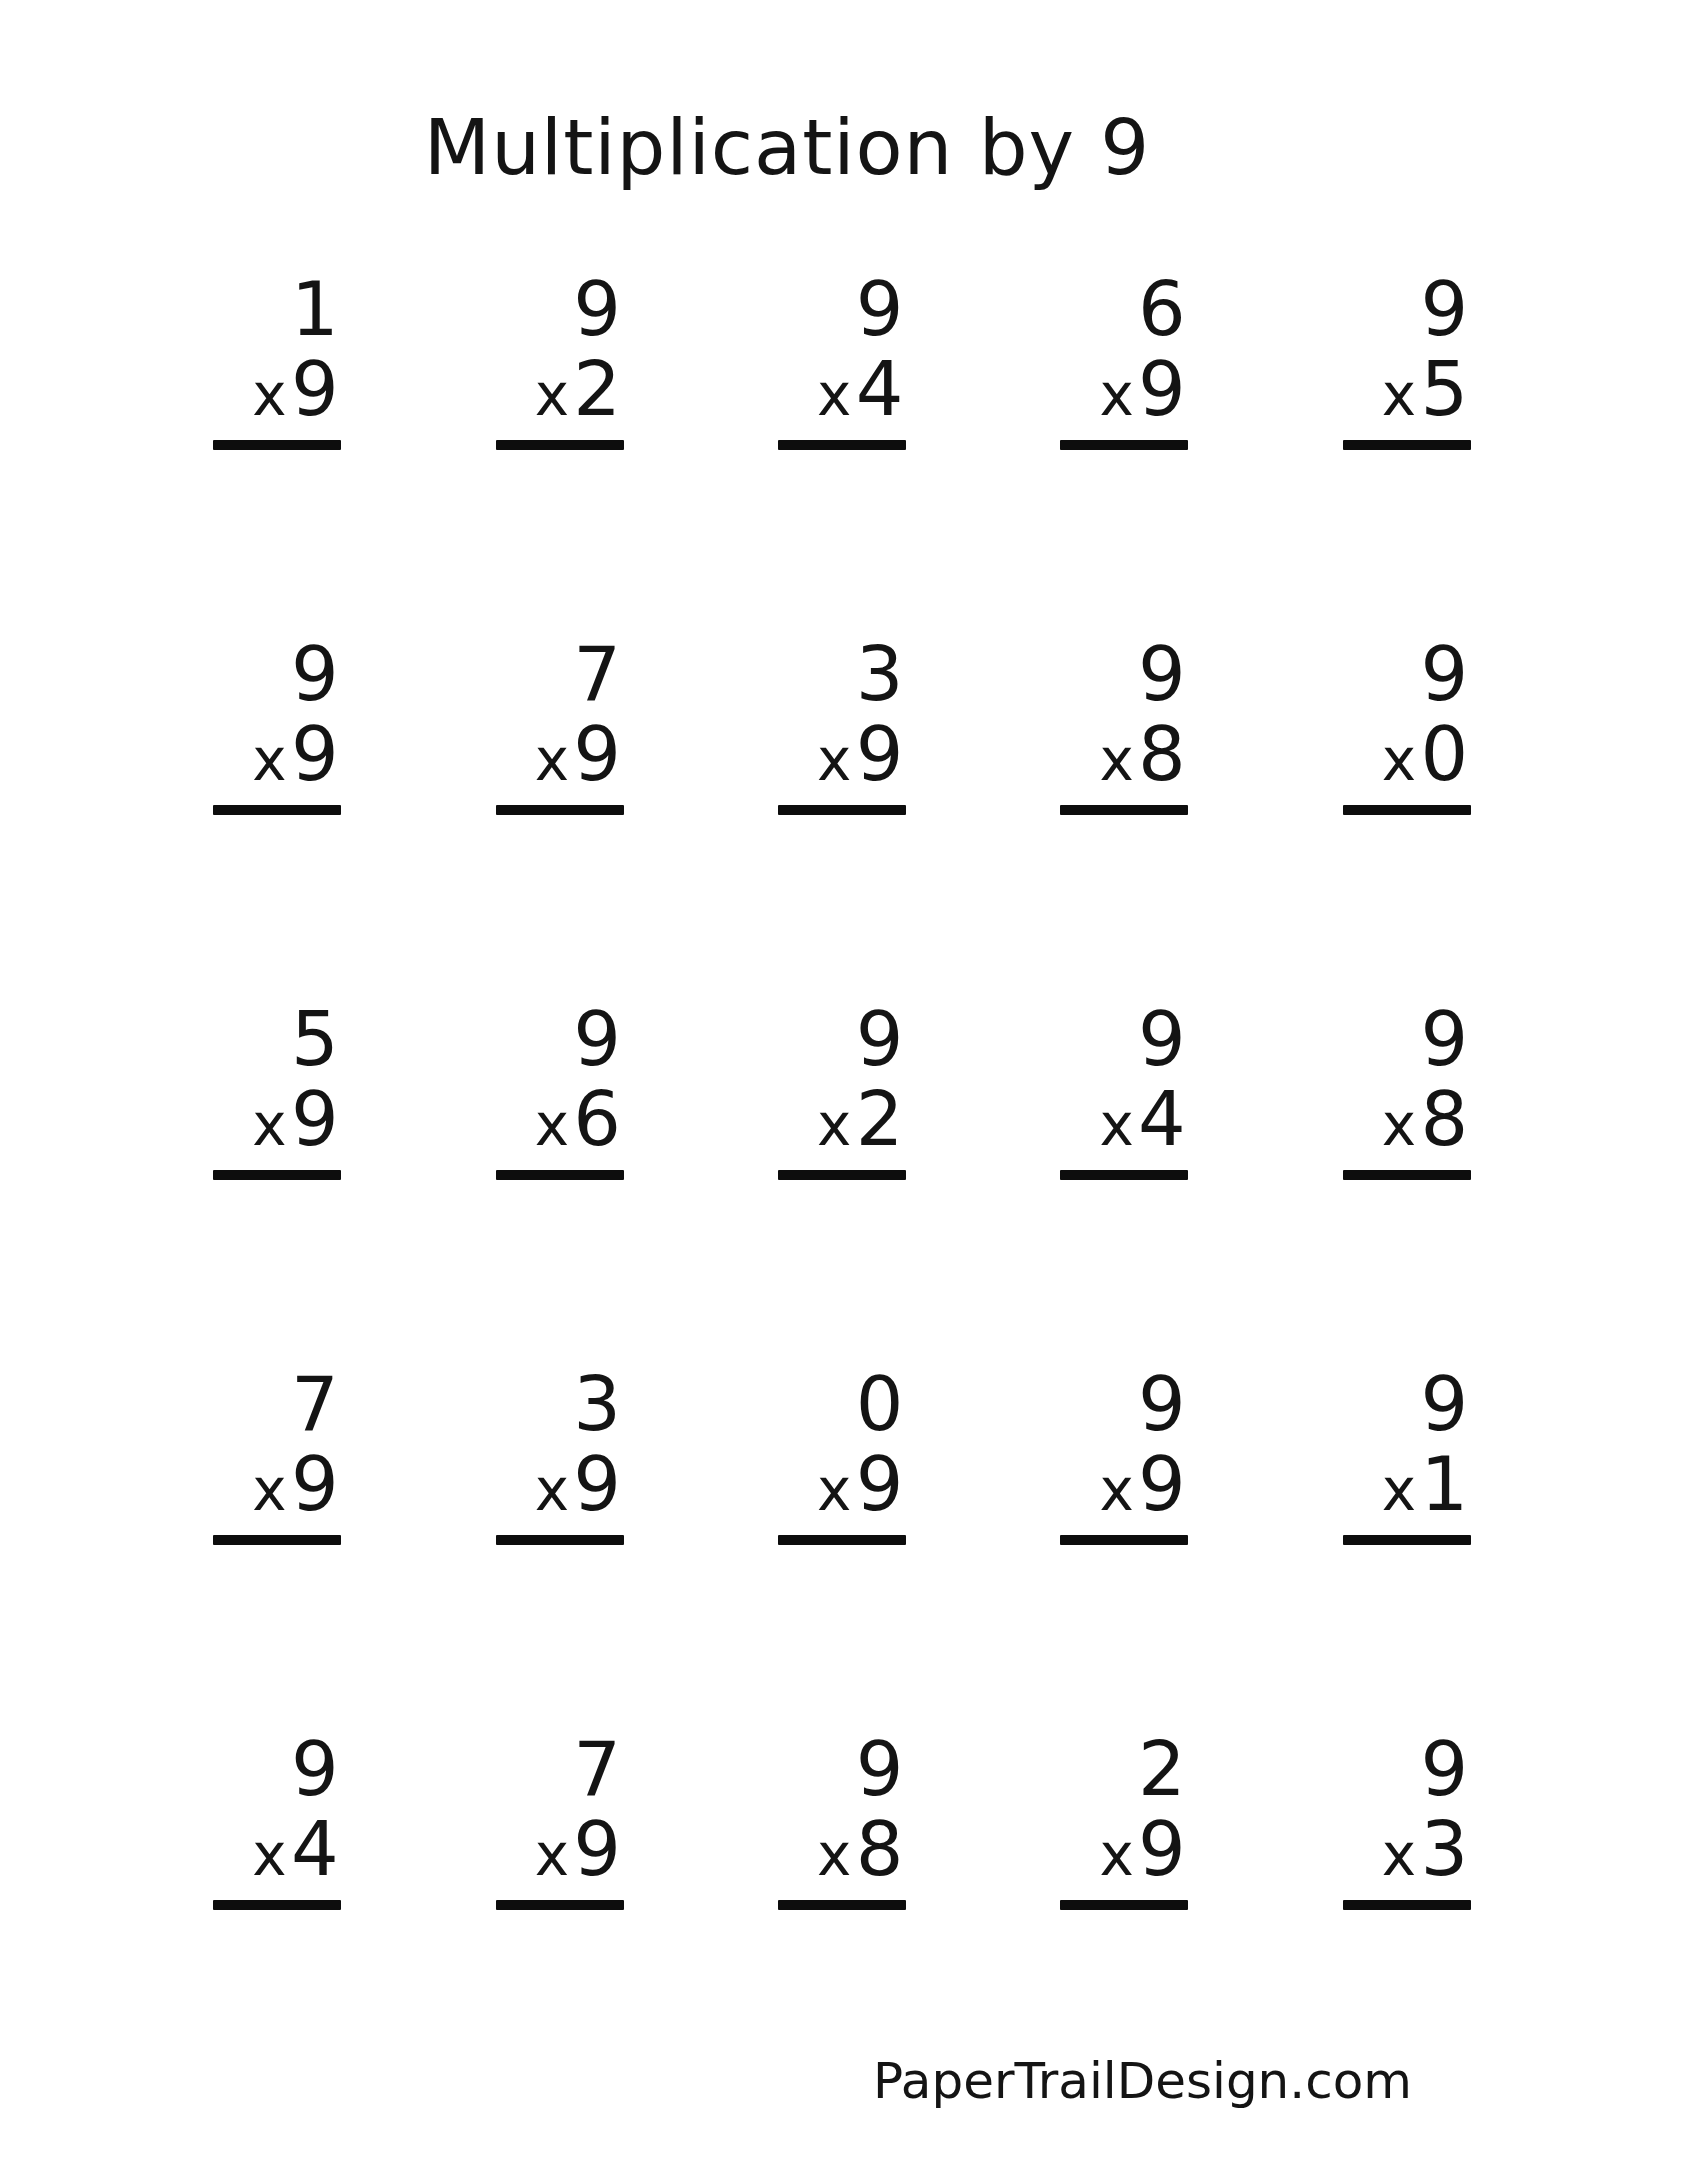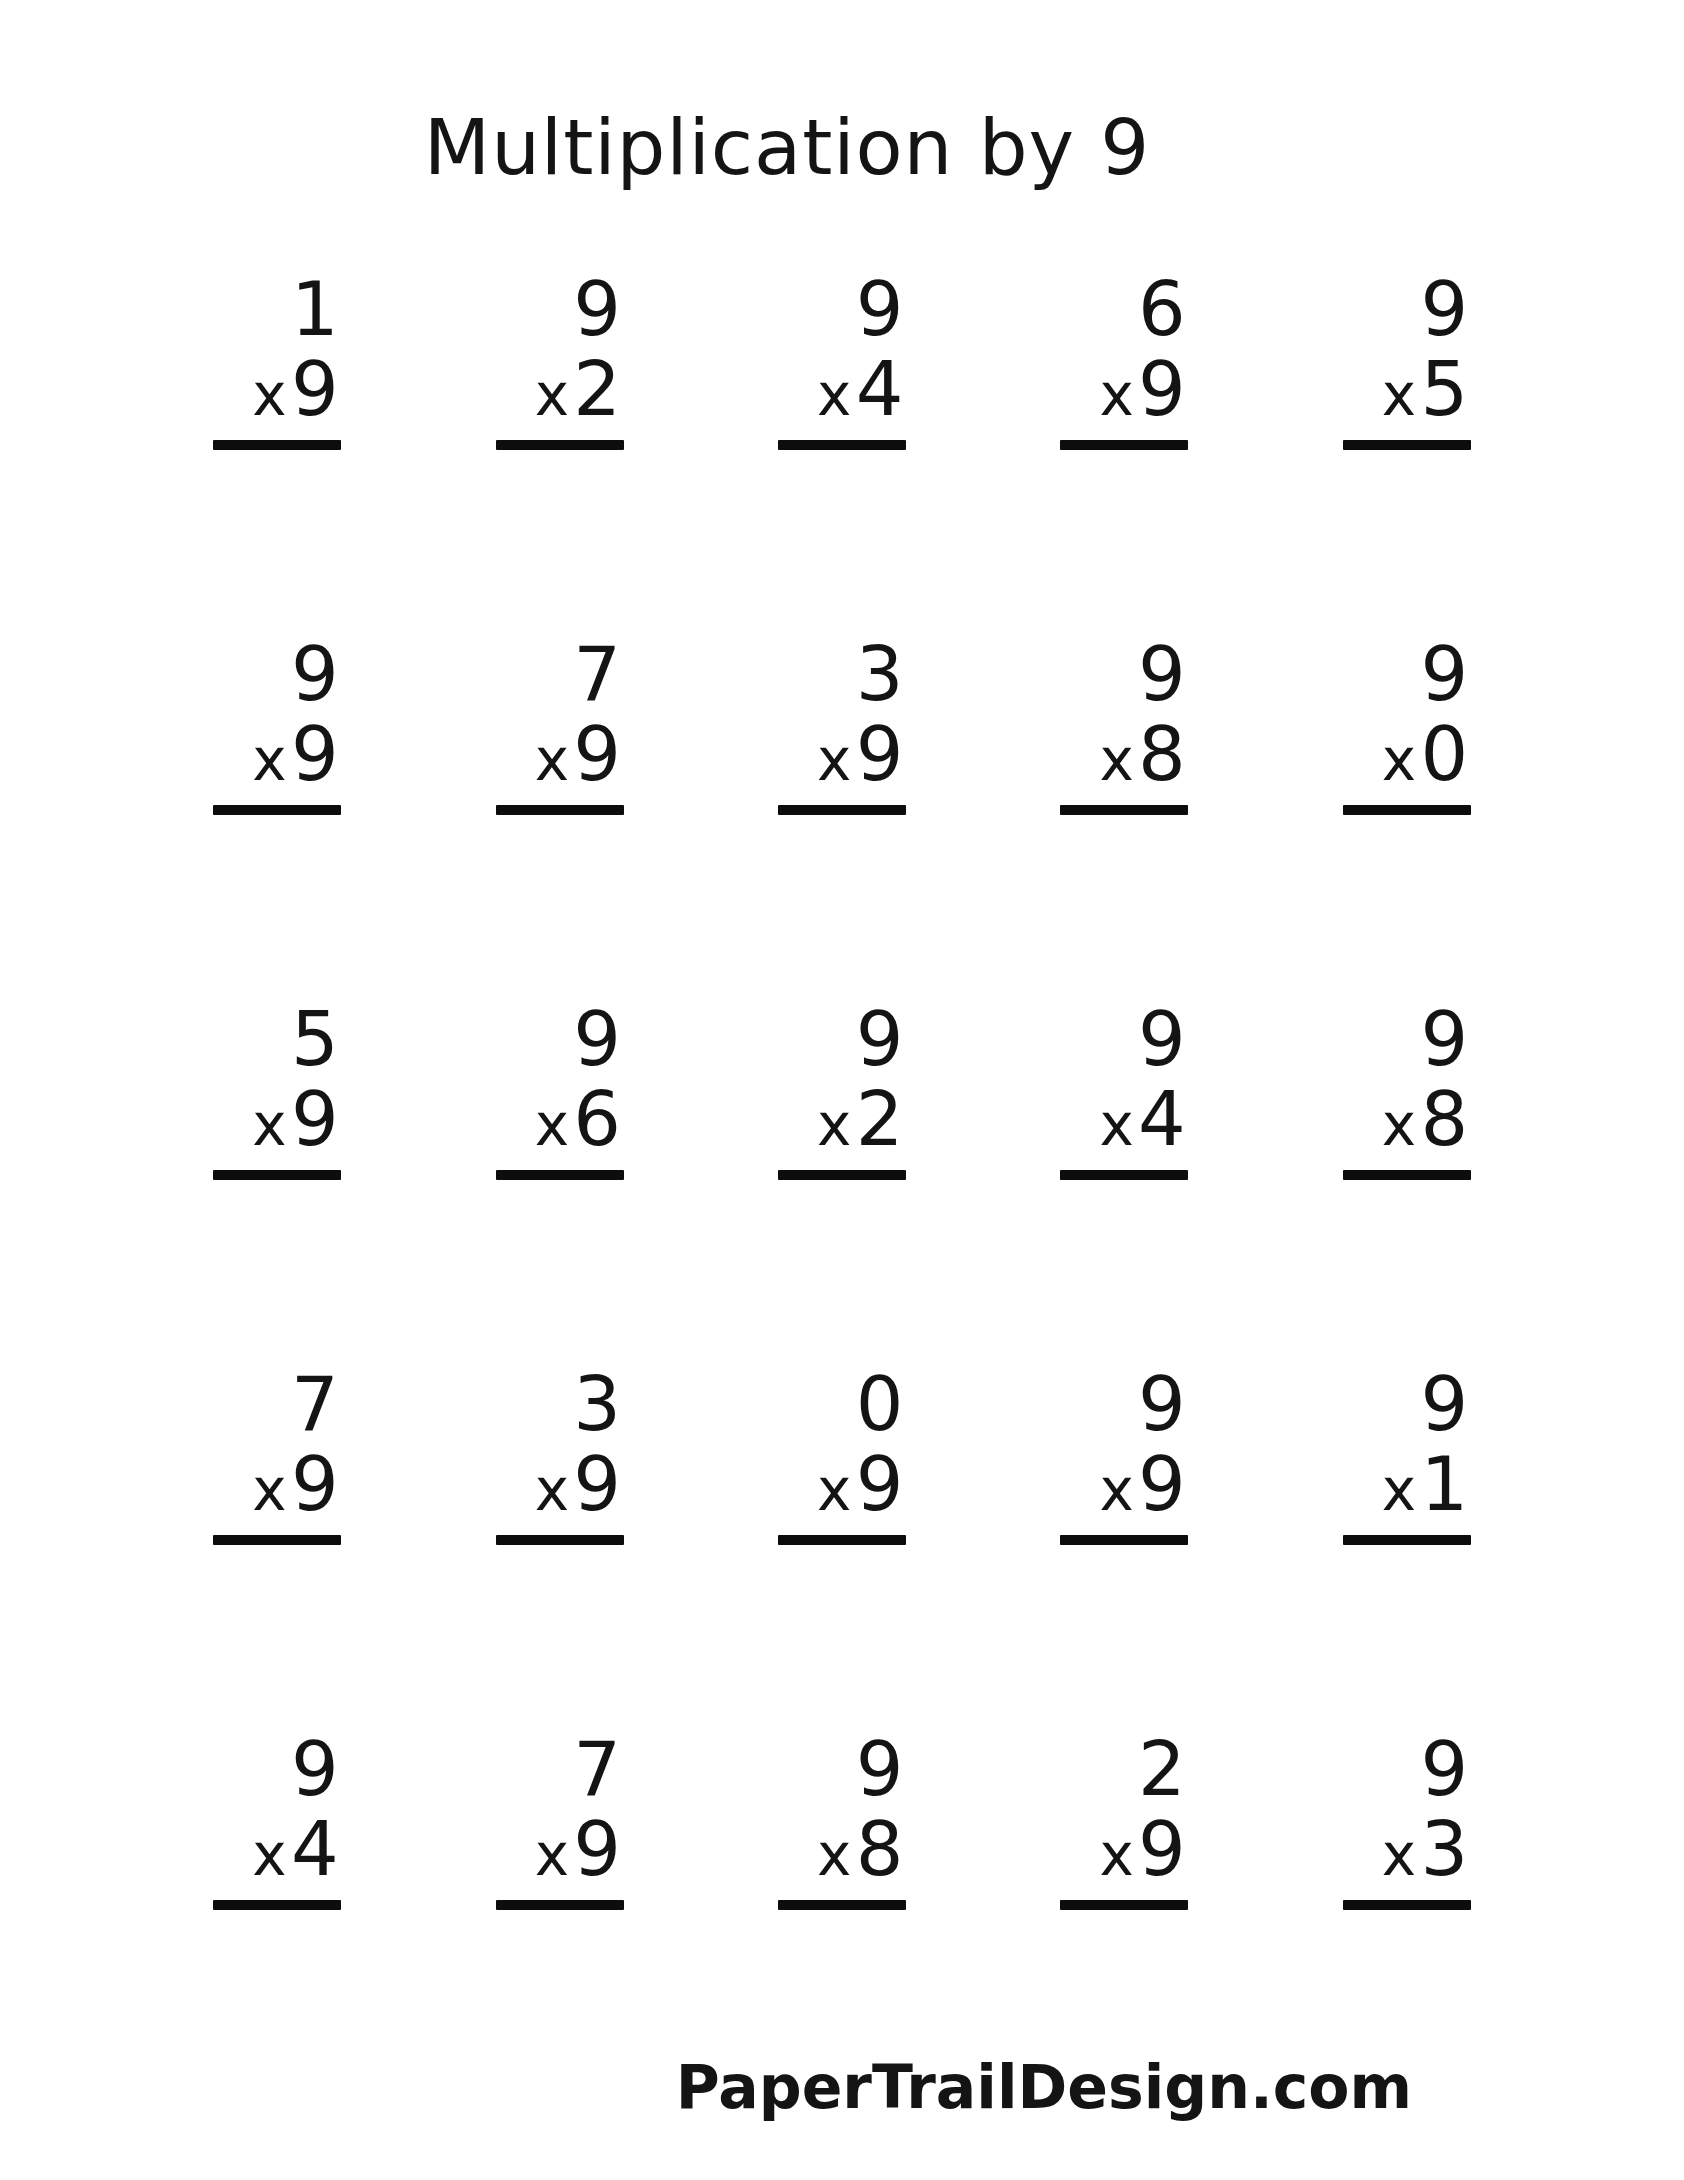--- a/index.html
+++ b/index.html
@@ -59,25 +59,24 @@
   .answer-line {
     height: 10.2px;
     background: #0d0d0d;
     margin-top: 6.8px;
     border-radius: 0.9px;
   }
   .footer {
     position: absolute;
     top: 2051px;
     right: 162px;
-    font-size: 60px;
+    font-size: 50px;
     line-height: 1.2;
     letter-spacing: 0px;
     white-space: nowrap;
-    font-weight: bold;
   }
 </style>
 </head>
 <body>
 
 <div class="sheet">
 
   <div class="title">Multiplication by 9</div>
 
   <div class="problems-grid">

